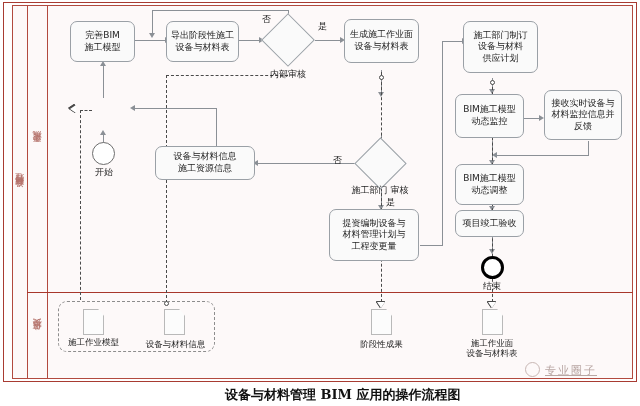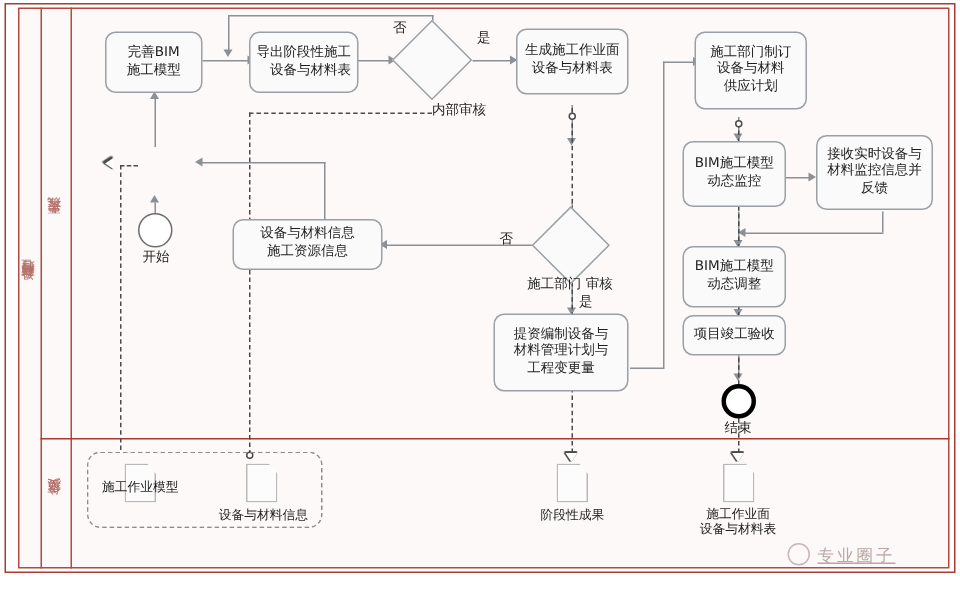--- a/index.html
+++ b/index.html
@@ -169,29 +169,29 @@
   <div class="lbl ctr" style="left:84px;top:168px;width:40px;">开始</div>
 
 
   <div class="node" style="left:70px;top:21px;width:65px;height:41px;">
     <span>
         <div>完善BIM</div>
         <div>施工模型</div>
       </span>
   </div>
 
-  <div class="node" style="left:166px;top:21px;width:73px;height:41px;text-align:right;">
+  <div class="node" style="left:166px;top:21px;width:73px;height:41px;">
     <span>
         <div>导出阶段性施工</div>
         <div>设备与材料表</div>
       </span>
   </div>
 
   <div class="diamond" style="left:269px;top:21px;width:38px;height:38px;"></div>
-  <div class="lbl ctr" style="left:276px;top:70px;width:60px;">内部审核</div>
+  <div class="lbl ctr" style="left:258px;top:70px;width:60px;">内部审核</div>
   <div class="lbl" style="left:262px;top:15px;">否</div>
   <div class="lbl" style="left:318px;top:22px;">是</div>
 
   <div class="node" style="left:344px;top:19px;width:75px;height:44px;">
     <span>
         <div>生成施工作业面</div>
         <div>设备与材料表</div>
       </span>
   </div>
 
@@ -249,31 +249,32 @@
   <div class="node" style="left:455px;top:210px;width:69px;height:27px;">
     <span>项目竣工验收</span>
   </div>
 
   <div class="circ end" style="left:481px;top:256px;width:23px;height:23px;"></div>
   <div class="lbl ctr" style="left:472px;top:282px;width:40px;">结束</div>
 
   <div class="doc-group" style="left:58px;top:301px;width:157px;height:51px;"></div>
 
   <div class="doc" style="left:83px;top:309px;"></div>
-  <div class="doc-cap" style="left:60px;top:320px;width:67px;font-family:Liberation Mono, monospace;">施工作业模型</div>
+  <div class="doc-cap" style="left:60px;top:338px;width:67px;font-family:Liberation Mono, monospace;">施工作业模型</div>
 
   <div class="doc" style="left:164px;top:309px;"></div>
   <div class="doc-cap" style="left:138px;top:339px;width:75px;">设备与材料信息</div>
 
   <div class="doc" style="left:371px;top:309px;"></div>
   <div class="doc-cap" style="left:348px;top:339px;width:67px;">阶段性成果</div>
 
   <div class="doc" style="left:482px;top:309px;"></div>
   <div class="doc-cap" style="left:452px;top:338px;width:80px;">
       <div>施工作业面</div>
       <div>设备与材料表</div>
     </div>
 
+  <div class="title" style="left:225px;top:386px;">设备与材料管理 BIM 应用的操作流程图</div>
 
   <div class="wm-logo" style="left:525px;top:362px;"></div>
   <div class="watermark" style="left:545px;top:363px;">专业圈子</div>
 
 </div>
 
 </body></html>

